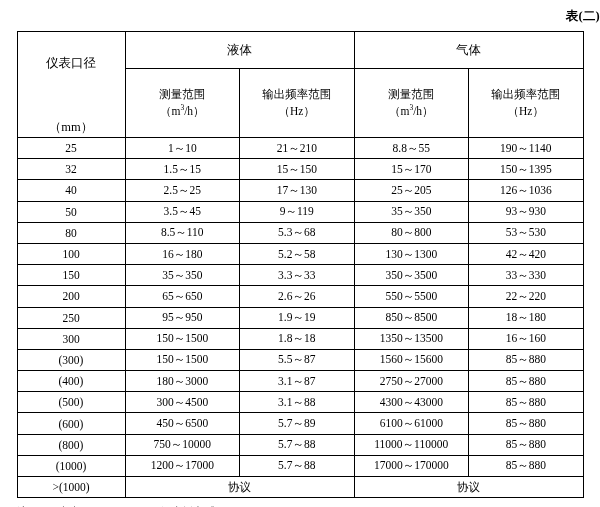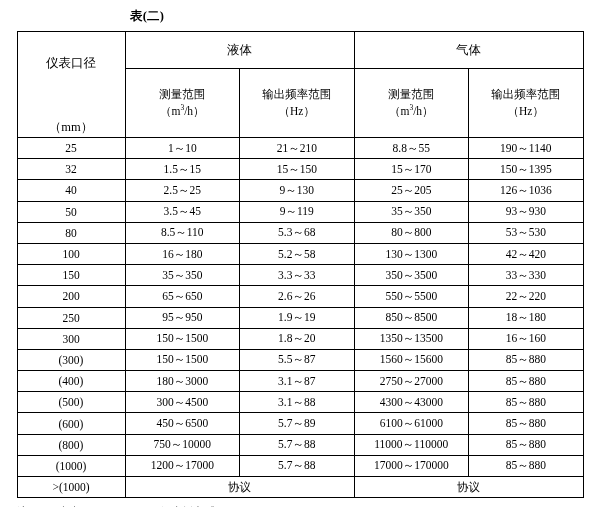--- a/index.html
+++ b/index.html
@@ -21,20 +21,21 @@
     box-sizing: border-box;
   }
   .caption {
     display: flex;
     align-items: flex-end;
     padding: 8px 0 6px 0;
     margin-left: 130px;
     font-size: 12.5px;
     font-weight: bold;
     letter-spacing: 0.2px;
+    flex-direction: column;
   }
   .caption .cap-label {
     white-space: nowrap;
   }
   .caption .cap-gap {
     display: inline-block;
     width: 26px;
   }
   .caption .cap-title {
     white-space: nowrap;
@@ -145,21 +146,21 @@
       <tr class="data-row">
         <td>32</td>
         <td>1.5～15</td>
         <td>15～150</td>
         <td>15～170</td>
         <td>150～1395</td>
       </tr>
       <tr class="data-row">
         <td>40</td>
         <td>2.5～25</td>
-        <td>9～130</td>
+        <td>17～130</td>
         <td>25～205</td>
         <td>126～1036</td>
       </tr>
       <tr class="data-row">
         <td>50</td>
         <td>3.5～45</td>
         <td>9～119</td>
         <td>35～350</td>
         <td>93～930</td>
       </tr>
@@ -194,21 +195,21 @@
       <tr class="data-row">
         <td>250</td>
         <td>95～950</td>
         <td>1.9～19</td>
         <td>850～8500</td>
         <td>18～180</td>
       </tr>
       <tr class="data-row">
         <td>300</td>
         <td>150～1500</td>
-        <td>1.8～20</td>
+        <td>1.8～18</td>
         <td>1350～13500</td>
         <td>16～160</td>
       </tr>
       <tr class="data-row">
         <td>(300)</td>
         <td>150～1500</td>
         <td>5.5～87</td>
         <td>1560～15600</td>
         <td>85～880</td>
       </tr>

